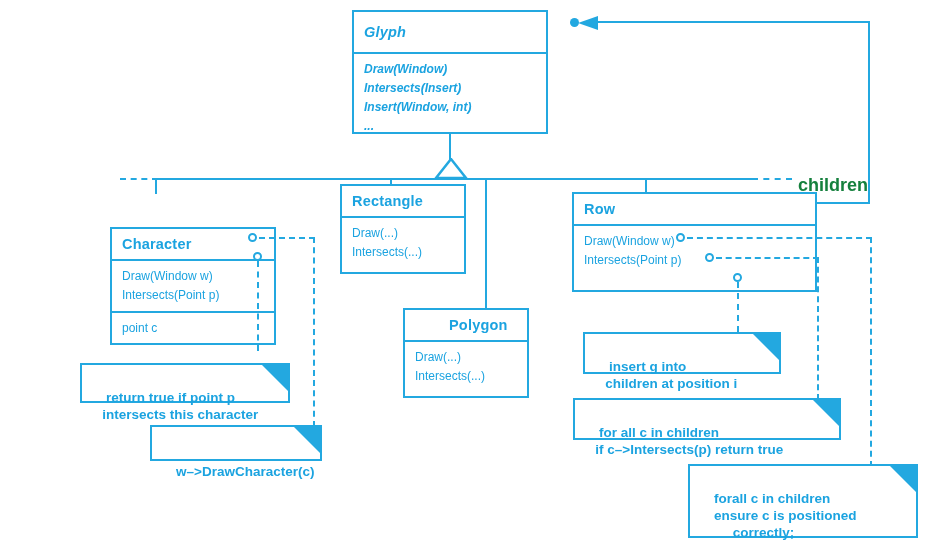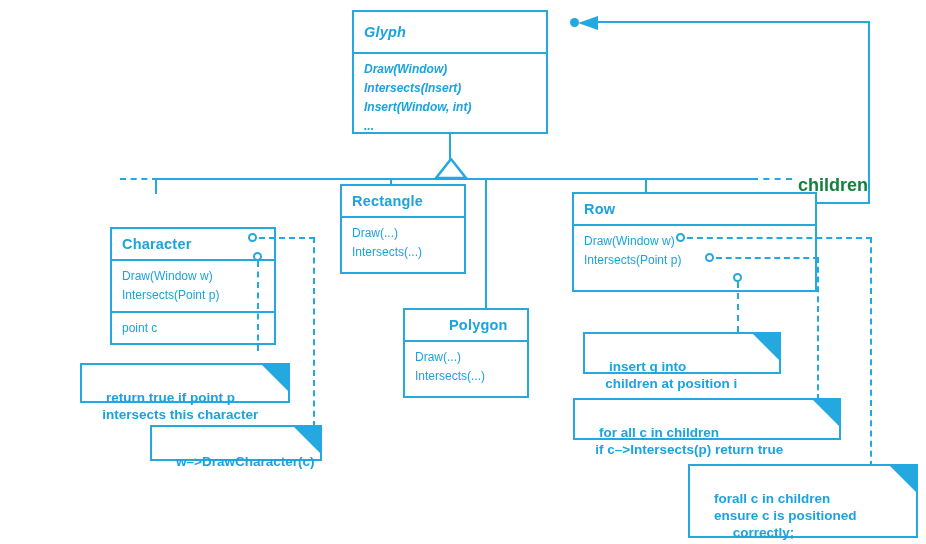--- a/index.html
+++ b/index.html
@@ -143,21 +143,21 @@
   <div class="vd" style="left:817px;top:257px;height:143px;"></div>
 
   <div class="vd" style="left:737px;top:282px;height:50px;"></div>
 
   <div class="note" style="left:80px;top:351px;width:210px;height:40px;margin-top:12px;">
     <span>return true if point p
    intersects this character</span>
     <span class="fold"></span>
   </div>
 
-  <div class="note" style="left:150px;top:425px;width:172px;height:36px;padding-top:9px;">
+  <div class="note" style="left:150px;top:425px;width:172px;height:36px;padding-top:19px;">
     <span>w–&gt;DrawCharacter(c)</span>
     <span class="fold"></span>
   </div>
 
   <div class="note" style="left:583px;top:332px;width:198px;height:42px;">
     <span>insert g into
    children at position i</span>
     <span class="fold"></span>
   </div>
 

